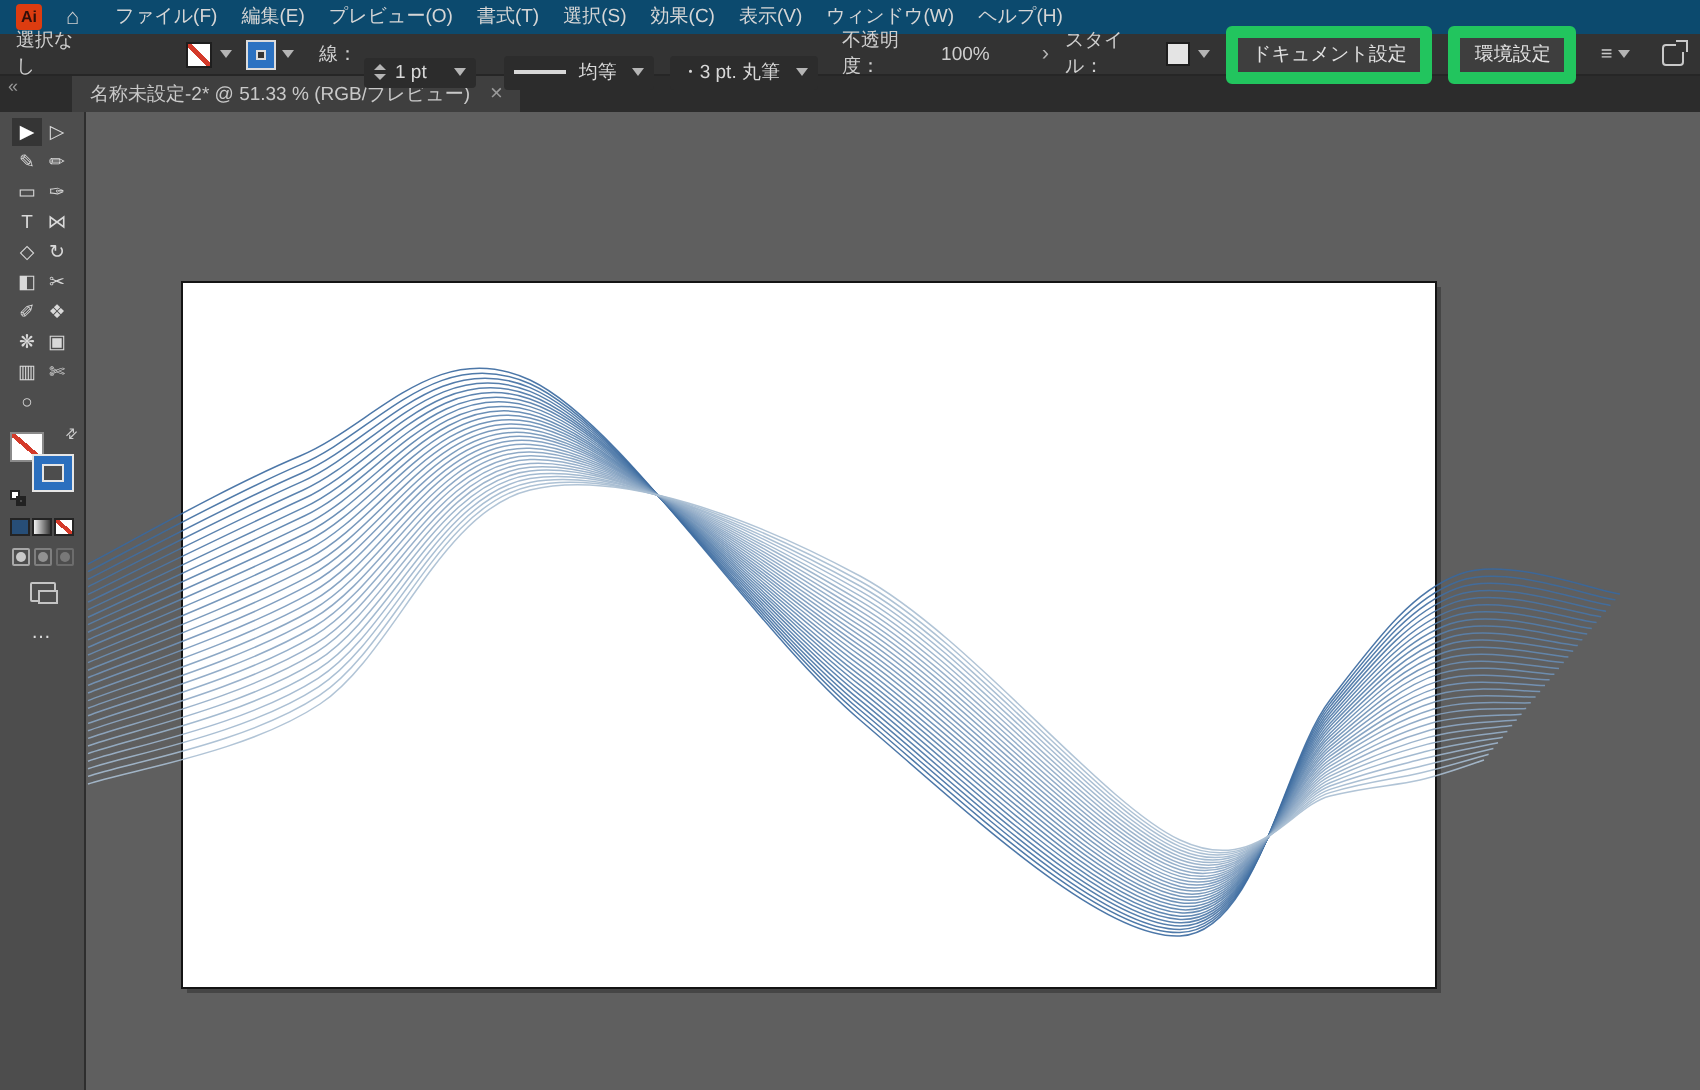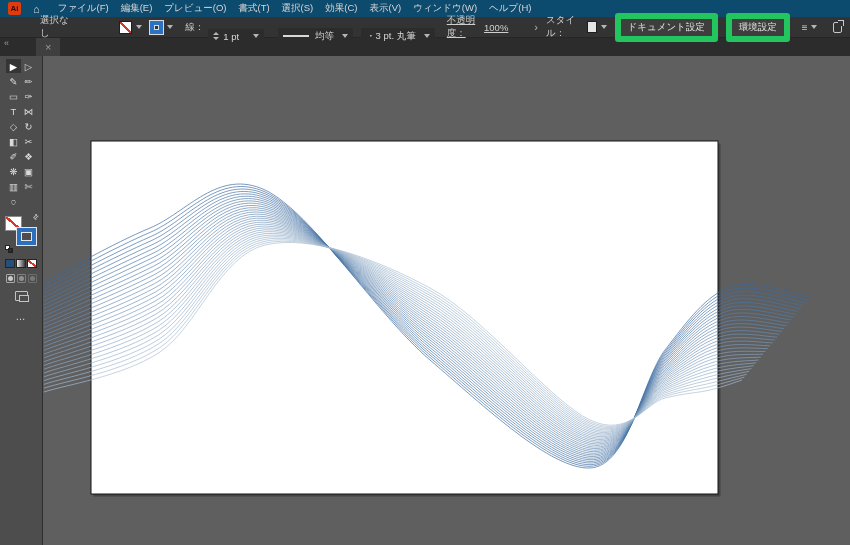--- a/index.html
+++ b/index.html
@@ -132,21 +132,21 @@
         <span class="menu-item">書式(T)</span>
         <span class="menu-item">選択(S)</span>
         <span class="menu-item">効果(C)</span>
         <span class="menu-item">表示(V)</span>
         <span class="menu-item">ウィンドウ(W)</span>
         <span class="menu-item">ヘルプ(H)</span>
       </div>
   </div>
 
   <div class="controlbar">
-    <span style="margin-right:40px;margin-left:32px;">選択なし</span>
+    <span style="margin-right:40px;">選択なし</span>
 
     <span class="grp">
       <span class="swatch-none"></span>
       <i class="chev"></i>
     </span>
     <span class="grp">
       <span class="swatch-stroke"></span>
       <i class="chev"></i>
     </span>
 
@@ -167,21 +167,21 @@
       <span>均等</span>
       <i class="chev" style="margin-left:8px;"></i>
     </span>
 
     <span class="field">
       <span>・</span>
       <span>3 pt. 丸筆</span>
       <i class="chev" style="margin-left:8px;"></i>
     </span>
 
-    <span class="grp" style="margin-left:4px;text-decoration:underline;">
+    <span class="grp" style="margin-left:4px;">
       <span style="margin-right:4px;">不透明度：</span>
       <span>100%</span>
     </span>
 
     <span class="more-chev" style="margin-left:18px;">›</span>
 
     <span class="grp">
       <span style="margin-right:4px;">スタイル：</span>
       <span class="style-swatch"></span>
       <i class="chev"></i>
@@ -193,20 +193,21 @@
     <span class="grp" style="margin-left:4px;">
       <span class="panelmenu">≡</span>
       <i class="chev"></i>
     </span>
     <span class="launch"></span>
   </div>
 
   <div class="tabstrip">
     <span class="collapse">«</span>
     <div class="tab">
+      <span>名称未設定-2* @ 51.33 % (RGB/プレビュー)</span>
       <span class="tab-close">×</span>
     </div>
   </div>
 
   <div class="toolbar">
     <div class="tools" id="tools-grid">
         <div class="tool active">▶</div>
         <div class="tool">▷</div>
         <div class="tool">✎</div>
         <div class="tool">✏</div>

